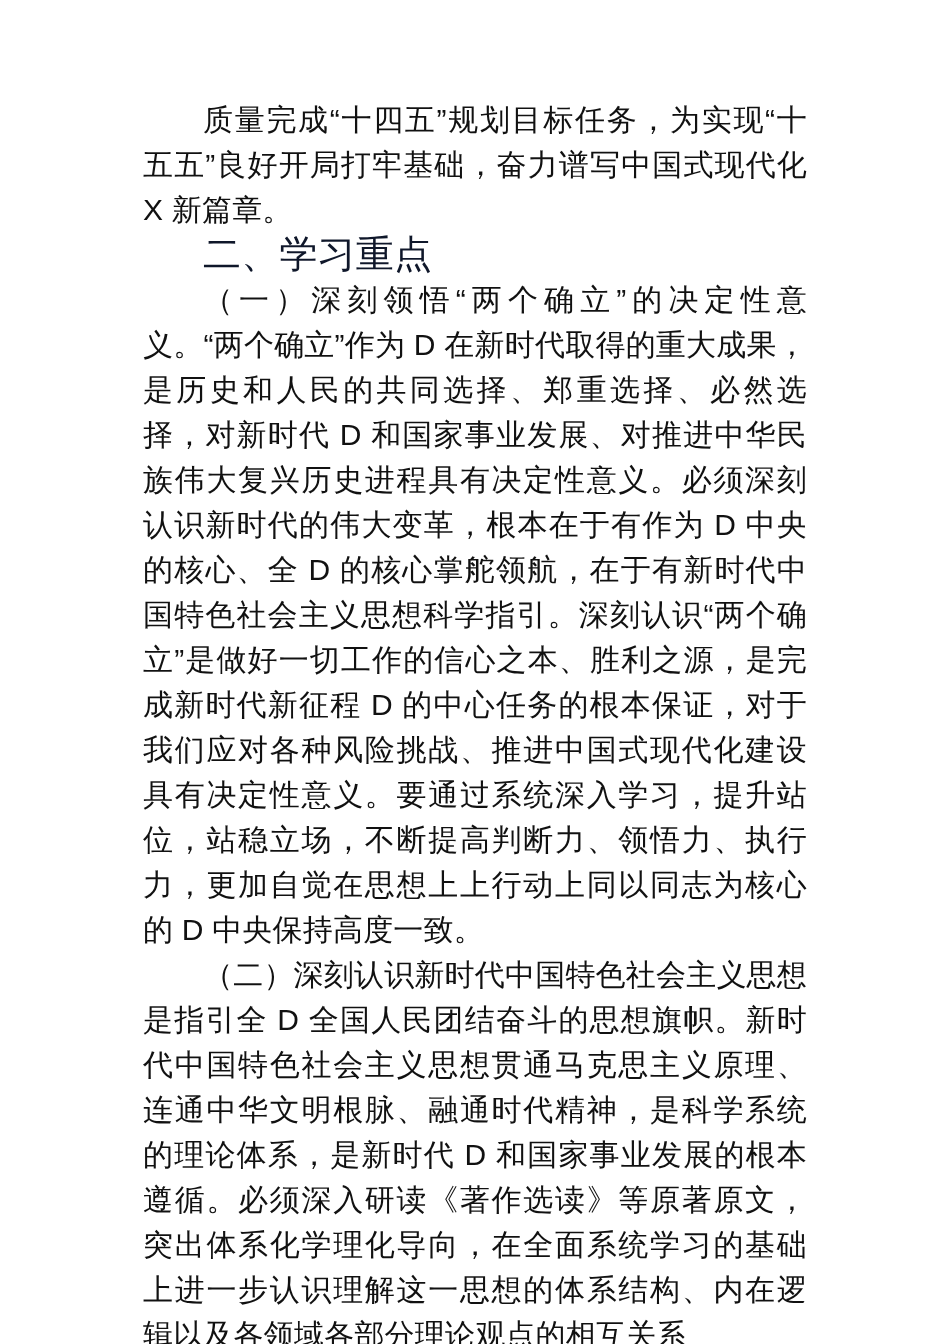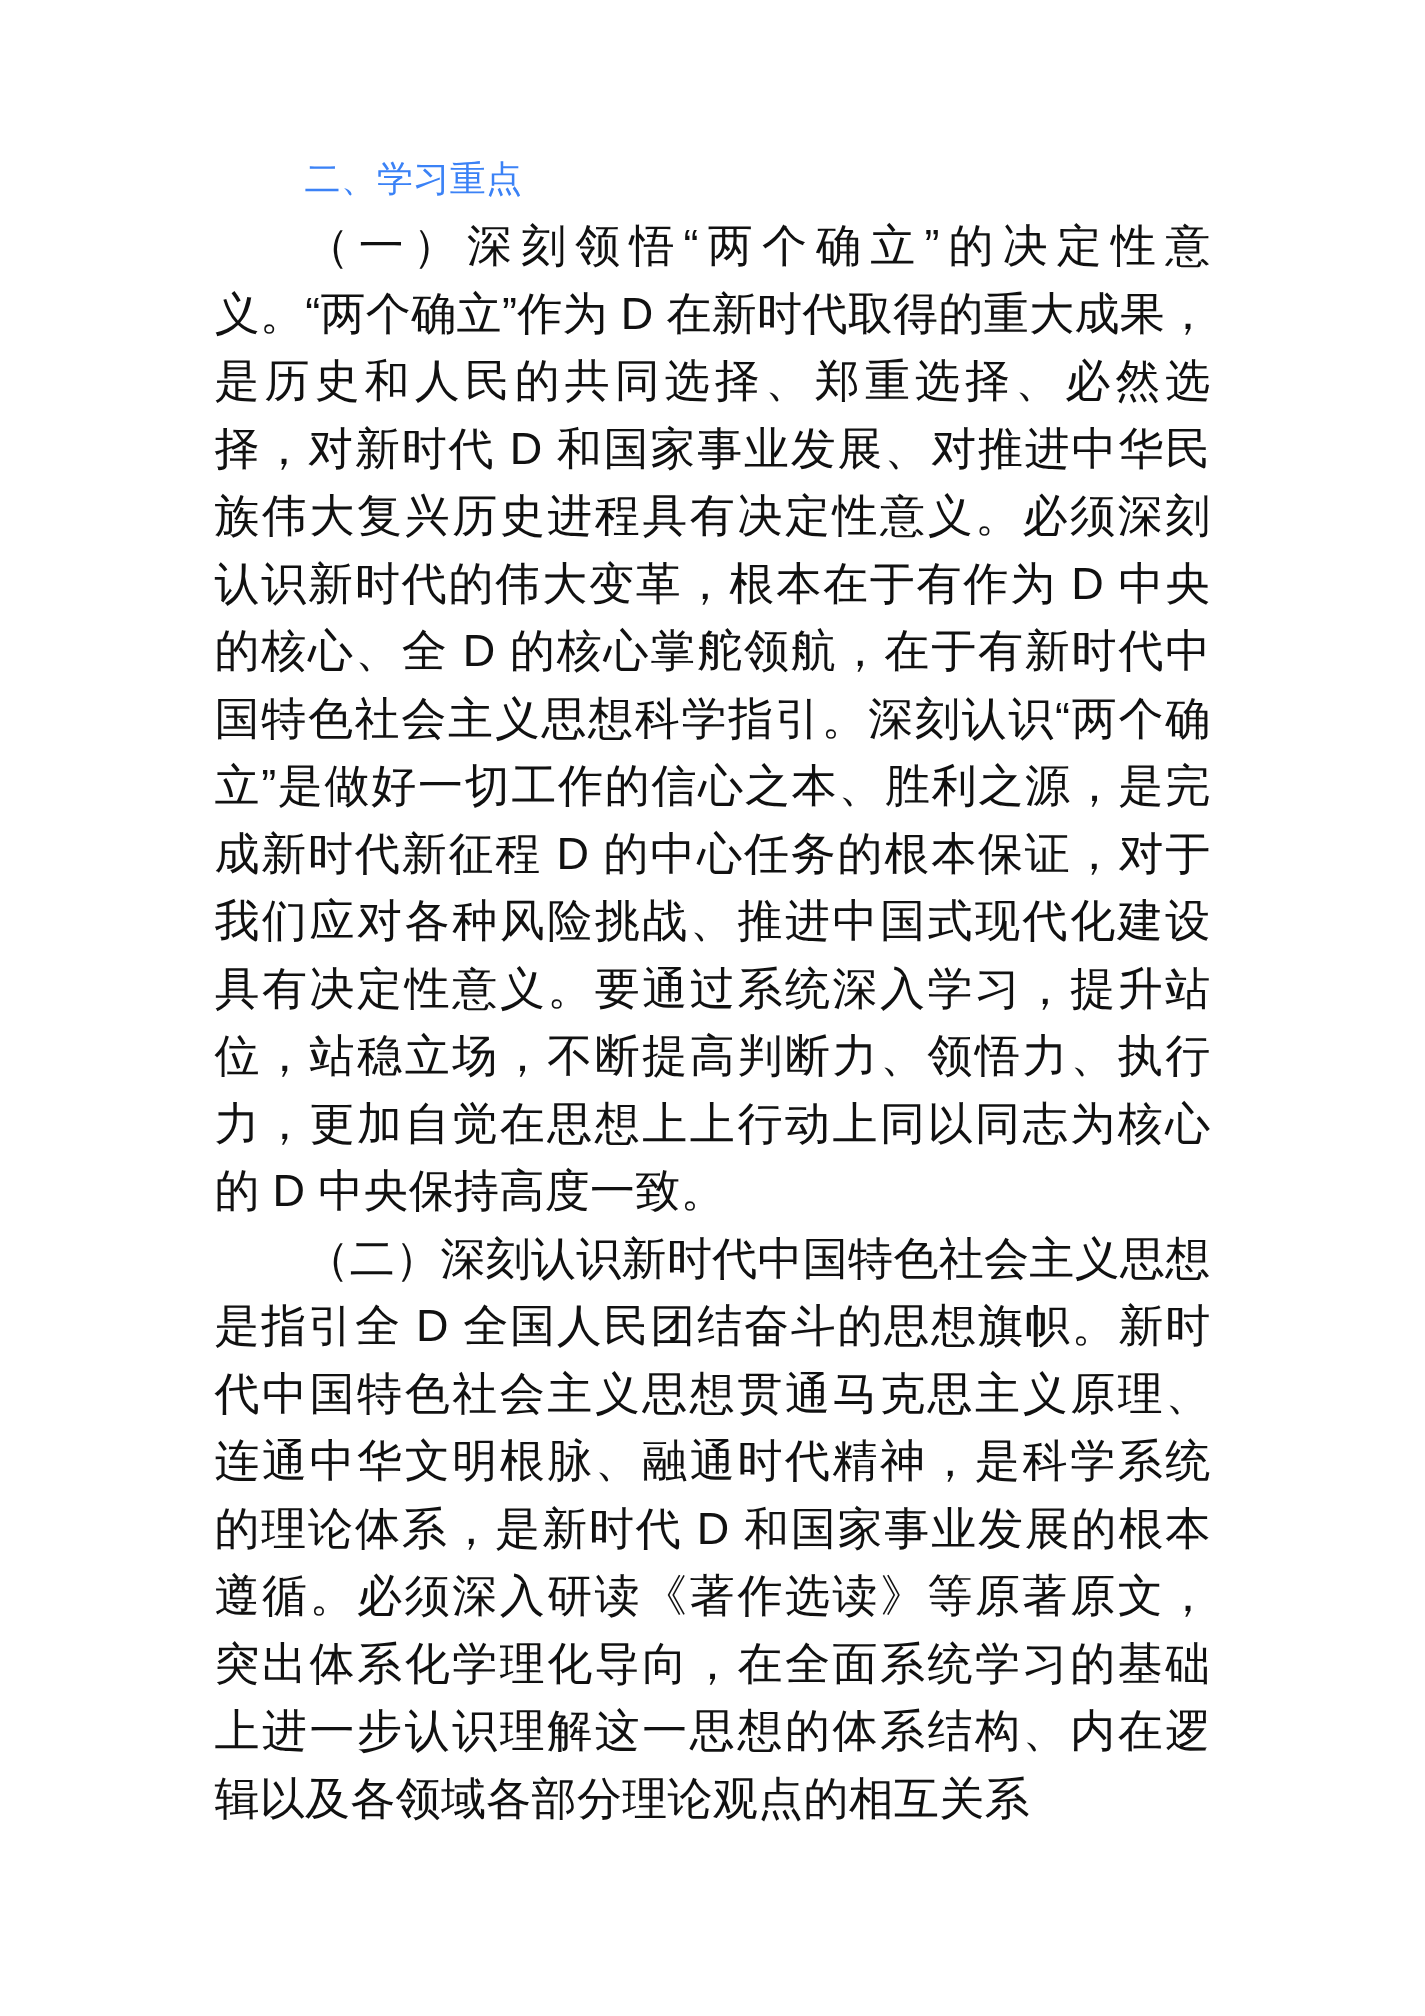--- a/index.html
+++ b/index.html
@@ -54,22 +54,23 @@
     text-align-last: left;
   }
 </style>
 </head>
 <body>
 
 <div class="page" style="width: 950px; height: 1344px; background: rgb(255, 255, 255);">
 
   <div class="text-body" style="left: 143px; top: 97px; width: 664px;">
 
+    <p class="para indent" style="font-size: 30px; line-height: 45px; color: rgb(17, 17, 17); text-indent: 60px;">质量完成“十四五”规划目标任务，为实现“十五五”良好开局打牢基础，奋力谱写中国式现代化 X 新篇章。</p>
 
-    <p class="para heading" style="font-size: 24px; line-height: 45px; color: #3b82f6; text-indent: 60px;">二、学习重点</p>
+    <p class="para heading" style="font-size: 38px; line-height: 45px; color: #0f172a; text-indent: 60px;">二、学习重点</p>
 
     <p class="para indent" style="font-size: 30px; line-height: 45px; color: rgb(17, 17, 17); text-indent: 60px;">（一）深刻领悟“两个确立”的决定性意义。“两个确立”作为 D 在新时代取得的重大成果，是历史和人民的共同选择、郑重选择、必然选择，对新时代 D 和国家事业发展、对推进中华民族伟大复兴历史进程具有决定性意义。必须深刻认识新时代的伟大变革，根本在于有作为 D 中央的核心、全 D 的核心掌舵领航，在于有新时代中国特色社会主义思想科学指引。深刻认识“两个确立”是做好一切工作的信心之本、胜利之源，是完成新时代新征程 D 的中心任务的根本保证，对于我们应对各种风险挑战、推进中国式现代化建设具有决定性意义。要通过系统深入学习，提升站位，站稳立场，不断提高判断力、领悟力、执行力，更加自觉在思想上上行动上同以同志为核心的 D 中央保持高度一致。</p>
 
     <p class="para indent" style="font-size: 30px; line-height: 45px; color: rgb(17, 17, 17); text-indent: 60px;">（二）深刻认识新时代中国特色社会主义思想是指引全 D 全国人民团结奋斗的思想旗帜。新时代中国特色社会主义思想贯通马克思主义原理、连通中华文明根脉、融通时代精神，是科学系统的理论体系，是新时代 D 和国家事业发展的根本遵循。必须深入研读《著作选读》等原著原文，突出体系化学理化导向，在全面系统学习的基础上进一步认识理解这一思想的体系结构、内在逻辑以及各领域各部分理论观点的相互关系</p>
 
   </div>
 
 </div>
 
 </body></html>

